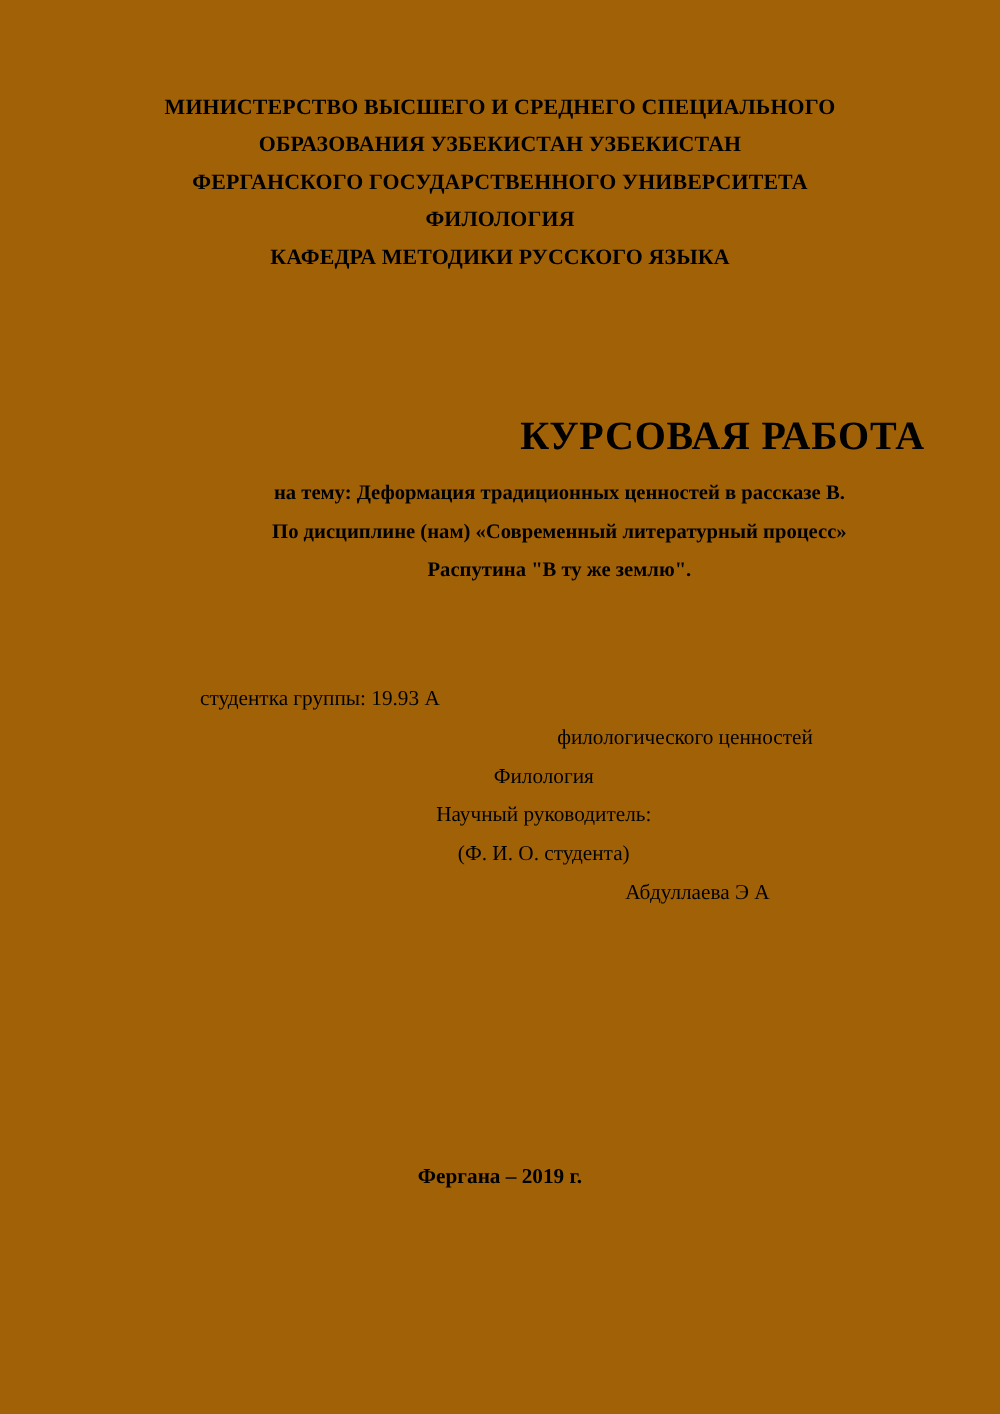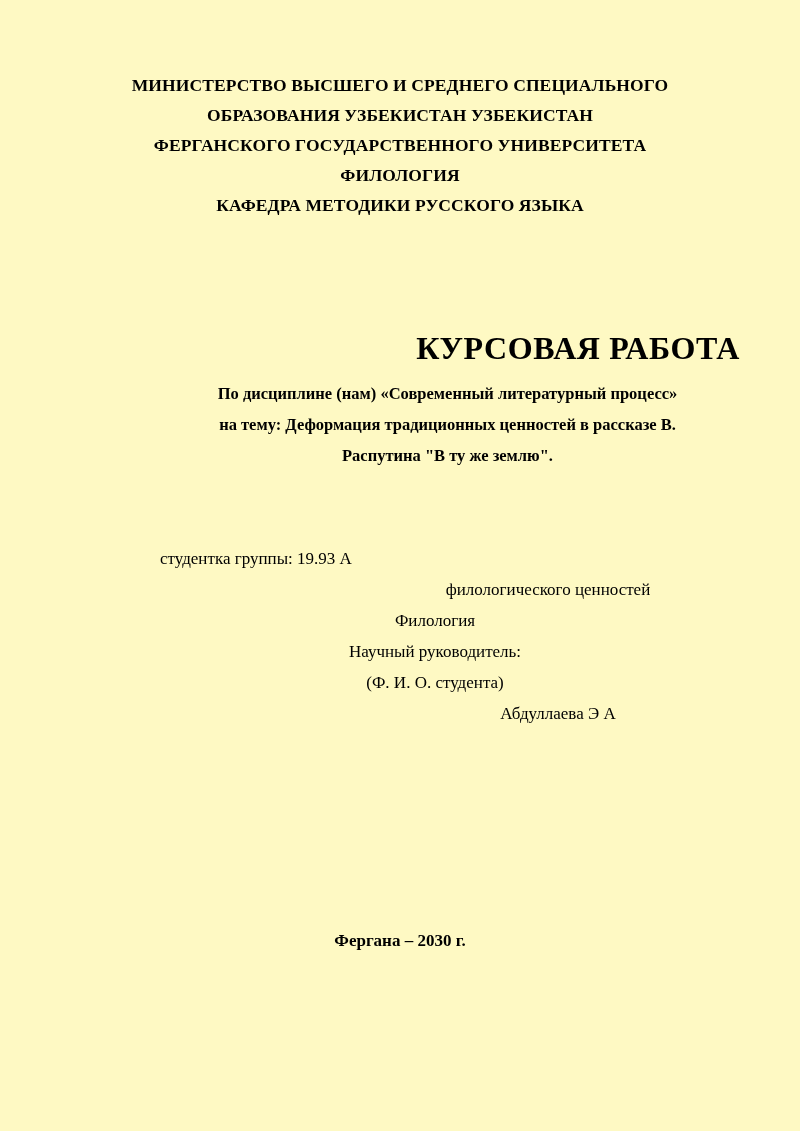--- a/index.html
+++ b/index.html
@@ -6,21 +6,21 @@
   html, body {
     margin: 0;
     padding: 0;
     background: #ffffff;
   }
   .page {
     position: relative;
     width: 800px;
     height: 1131px;
     margin: 0 auto;
-    background: #fef9c3;
+    background: #a16207;
     color: #000000;
     font-family: "Liberation Serif", "DejaVu Serif", serif;
     overflow: hidden;
     box-sizing: border-box;
   }
 
   
   .institution {
     position: absolute;
     top: 70px;
@@ -104,29 +104,29 @@
     <div class="line">МИНИСТЕРСТВО ВЫСШЕГО И СРЕДНЕГО СПЕЦИАЛЬНОГО</div>
     <div class="line">ОБРАЗОВАНИЯ УЗБЕКИСТАН УЗБЕКИСТАН</div>
     <div class="line">ФЕРГАНСКОГО ГОСУДАРСТВЕННОГО УНИВЕРСИТЕТА</div>
     <div class="line">ФИЛОЛОГИЯ</div>
     <div class="line">КАФЕДРА МЕТОДИКИ РУССКОГО ЯЗЫКА</div>
   </div>
 
   <div class="work-type">КУРСОВАЯ РАБОТА</div>
 
   <div class="subject-block">
+    <div class="line">на тему: Деформация традиционных ценностей в рассказе В.</div>
     <div class="line">По дисциплине (нам) «Современный литературный процесс»</div>
-    <div class="line">на тему: Деформация традиционных ценностей в рассказе В.</div>
     <div class="line">Распутина "В ту же землю".</div>
   </div>
 
   <div class="authors">
     <span class="row left u">студентка группы: 19.93 А</span>
     <span class="row indent u">филологического ценностей</span>
     <span class="row center">Филология</span>
     <span class="row center">Научный руководитель:</span>
     <span class="row center">(Ф. И. О. студента)</span>
     <span class="row right">Абдуллаева Э А</span>
   </div>
 
-  <div class="footer">Фергана – 2030 г.</div>
+  <div class="footer">Фергана – 2019 г.</div>
 
 </div>
 
 </body></html>

